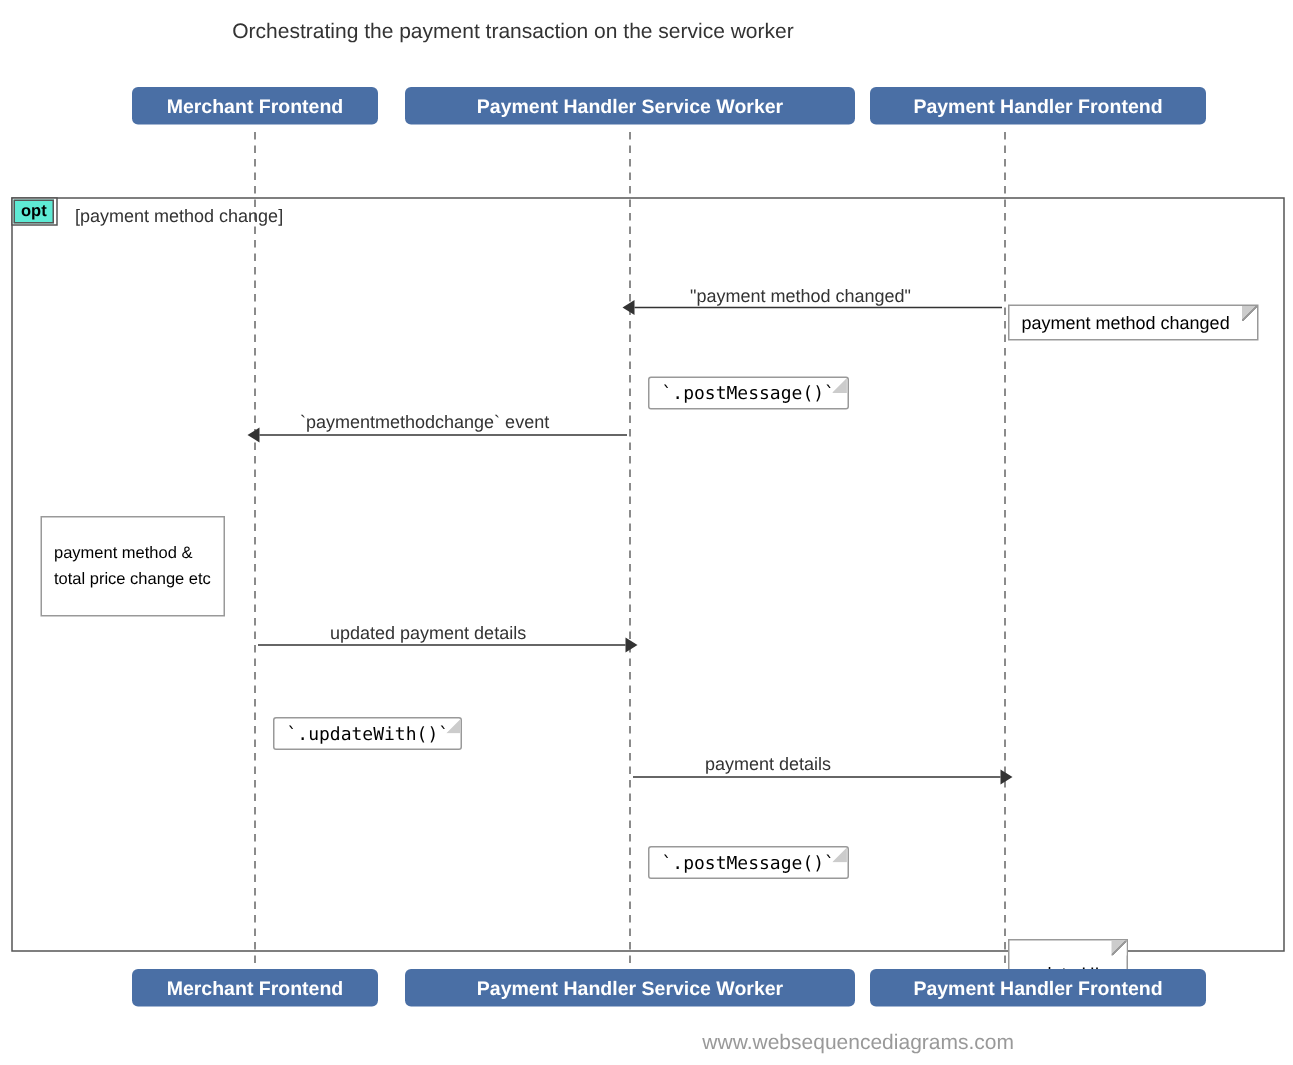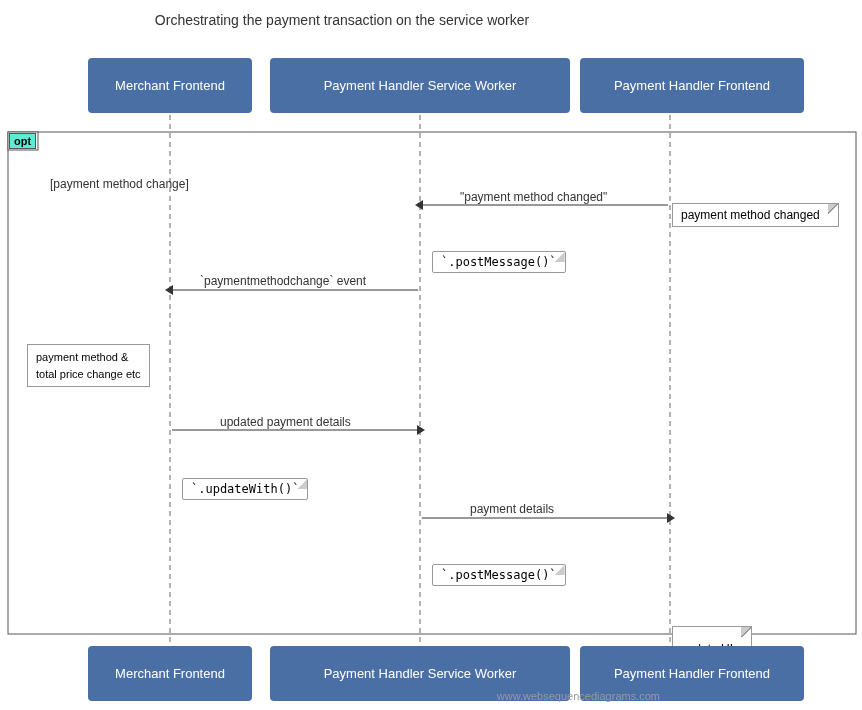--- a/index.html
+++ b/index.html
@@ -27,24 +27,24 @@
       padding-top: 12px;
       padding-bottom: 8px;
     }
 
     
     .actor-box {
       position: absolute;
       background: #4a6fa5;
       color: #fff;
       border-radius: 4px;
-      font-weight: normal;
+      font-weight: bold;
       font-size: 13px;
       text-align: center;
-      padding: 20px 12px;
+      padding: 5px 12px;
       white-space: nowrap;
     }
 
     
     .arrow-label {
       position: absolute;
       font-size: 12px;
       color: #333;
       white-space: nowrap;
     }
@@ -101,38 +101,37 @@
       padding: 1px 4px;
       top: -1px;
       left: -1px;
     }
     .opt-condition {
       position: absolute;
       font-size: 12px;
       color: #333;
       top: 2px;
       left: 38px;
-      margin-top: 40px;
     }
 
     
     .side-note {
       position: absolute;
       background: #fff;
       border: 1px solid #999;
-      padding: 4px 8px;
+      padding: 16px 8px;
       font-size: 11px;
       line-height: 1.4;
     }
 
     .watermark {
       position: absolute;
       bottom: 8px;
-      right: 24px;
-      font-size: 11px;
+      right: 8px;
+      font-size: 14px;
       color: #999;
     }
   </style>
 </head>
 <body>
 
 <div id="diagram-container">
 
   <div class="title">Orchestrating the payment transaction on the service worker</div>
 

